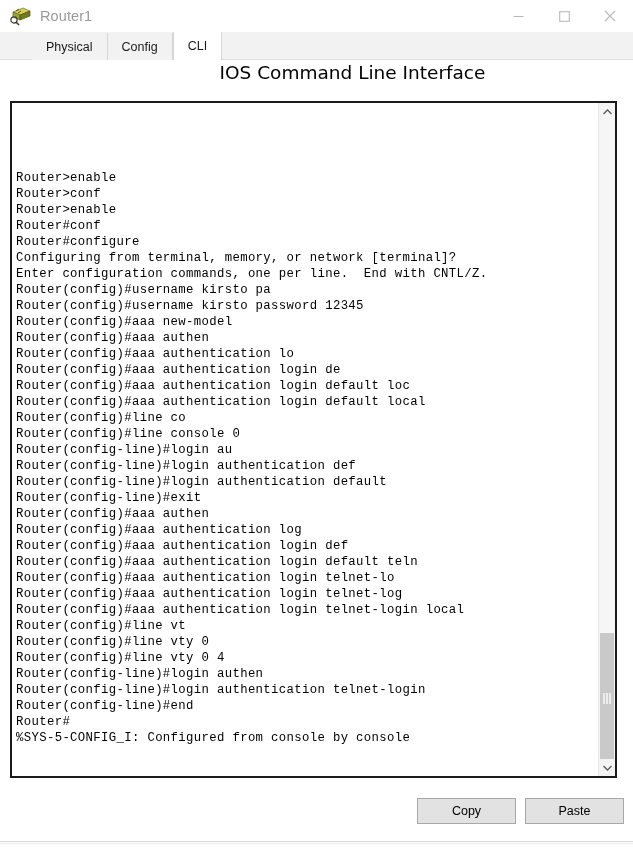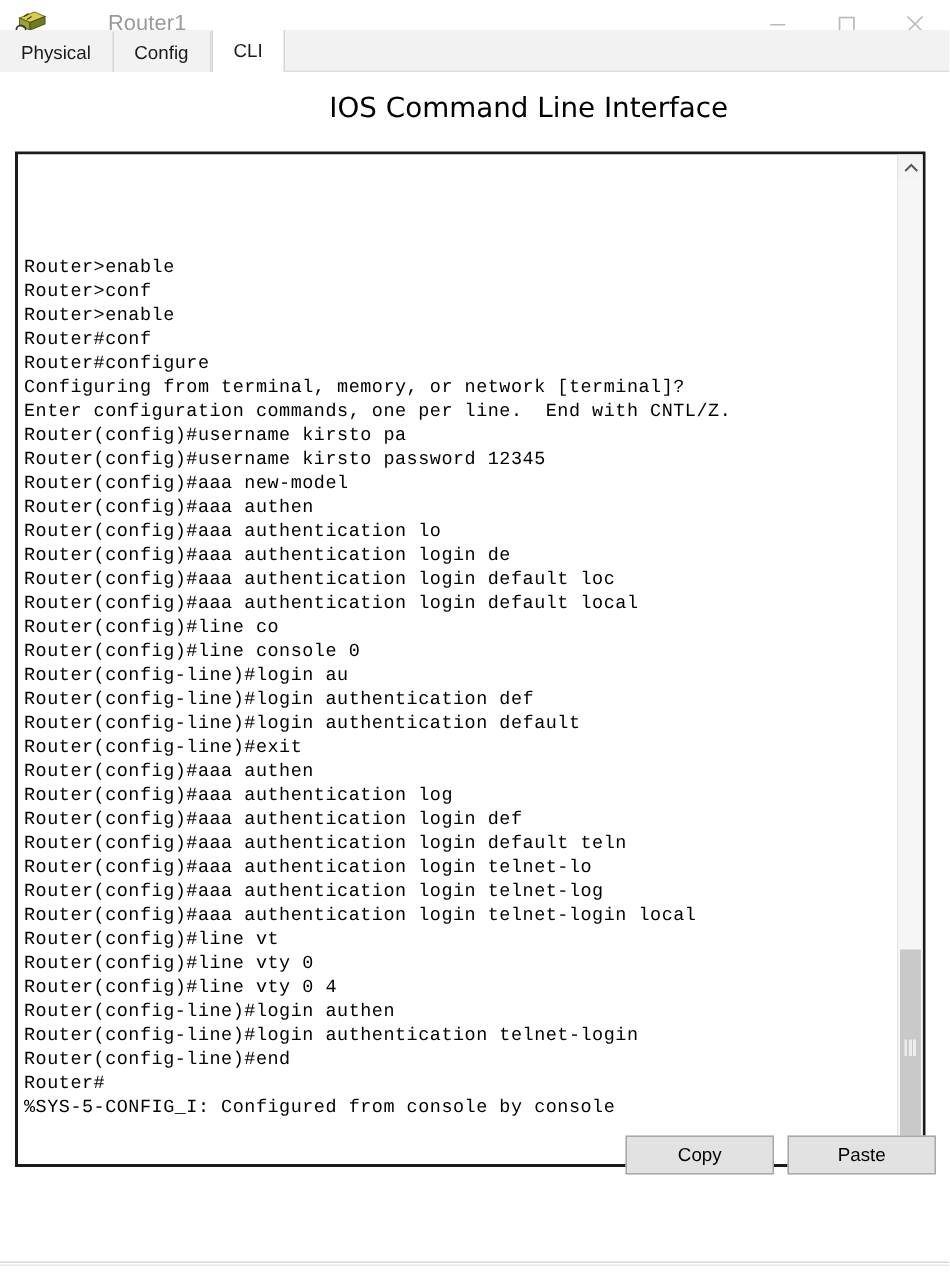--- a/index.html
+++ b/index.html
@@ -16,21 +16,20 @@
   }
 
   
   .titlebar {
     position: absolute;
     left: 0; top: 0;
     width: 633px; height: 32px;
     background: #ffffff;
     display: flex;
     align-items: center;
-    gap: 32px;
   }
   .title-icon {
     width: 22px; height: 20px;
     margin-left: 9px;
     position: relative;
     flex: none;
   }
   .title-text {
     margin-left: 9px;
     font-size: 14.5px;
@@ -49,25 +48,26 @@
     display: flex;
     align-items: center;
     justify-content: center;
     color: #b9b9b9;
   }
   .win-btn svg { display: block; }
 
   
   .tabstrip {
     position: absolute;
-    left: 0; top: 20px;
+    left: 0; top: 32px;
     width: 633px; height: 28px;
     background: #f2f2f2;
     border-bottom: 1px solid #dedede;
     box-sizing: border-box;
+    padding-left: 32px;
   }
   .tabstrip .tabs-inner {
     display: flex;
     align-items: flex-end;
     height: 28px;
   }
   .tab {
     height: 27px;
     padding: 0 14px;
     display: flex;
@@ -171,21 +171,21 @@
     background: repeating-linear-gradient(
       to right,
       #ededed 0px, #ededed 2px,
       #c9c9c9 2px, #c9c9c9 3px
     );
   }
 
   
   .btn-row {
     position: absolute;
-    right: 9px; top: 757px;
+    right: 9px; top: 798px;
     display: flex;
     gap: 9px;
   }
   .btn {
     width: 99px; height: 26px;
     background: #e2e2e2;
     border: 1px solid #a8a8a8;
     box-sizing: border-box;
     font-size: 12.5px;
     color: #000000;

